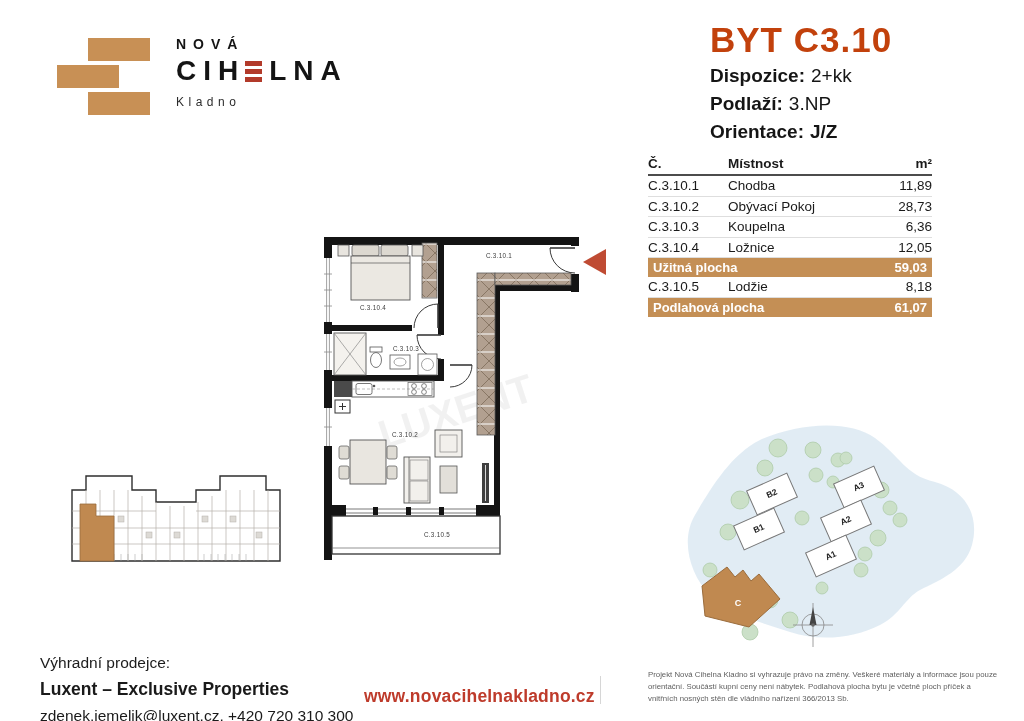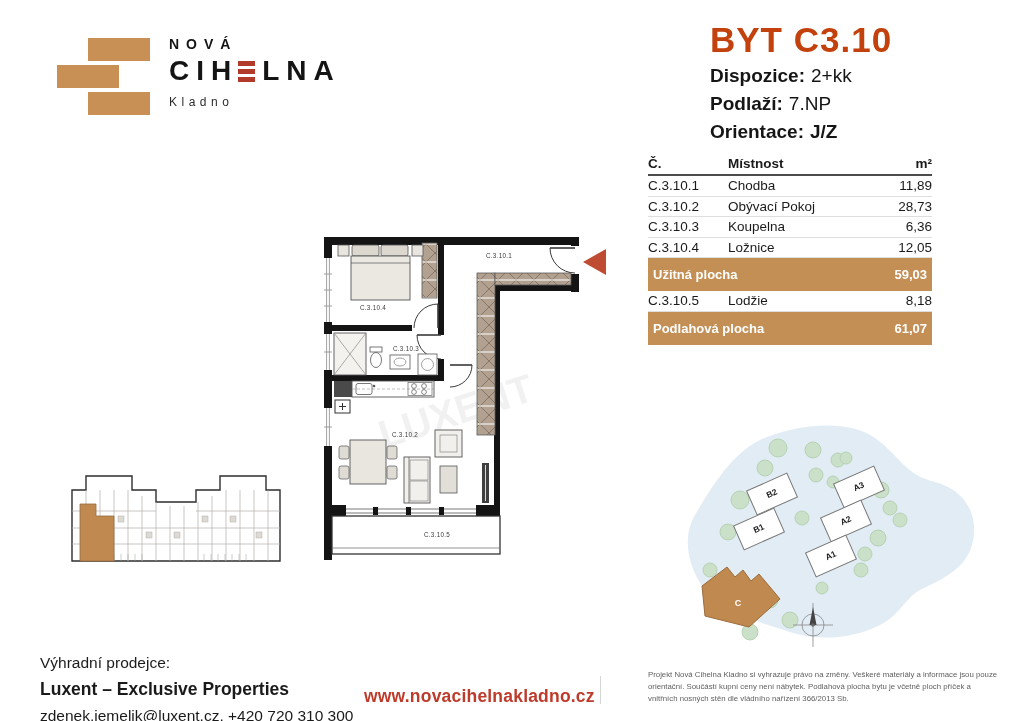--- a/index.html
+++ b/index.html
@@ -6,21 +6,21 @@
   body { font-family:"Liberation Sans", sans-serif; background:#e8e8e8; }
   .page { position:relative; width:1024px; height:721px; background:#fff; overflow:hidden; margin:0 auto; color:#1a1a1a; }
 
   
   .logo { position:absolute; left:57px; top:36px; }
   .bricks { position:absolute; left:0; top:2px; width:94px; height:78px; }
   .brick { position:absolute; width:62px; height:23px; background:#C89055; }
   .brick.b1 { left:31px; top:0; }
   .brick.b2 { left:0;  top:27px; }
   .brick.b3 { left:31px; top:54px; }
-  .logo-text { position:absolute; left:112px; top:0; width:230px; }
+  .logo-text { position:absolute; left:119px; top:0; width:230px; }
   .logo-top { font-size:14px; font-weight:bold; letter-spacing:7px; color:#141414; }
   .logo-main { margin-top:3px; font-size:28px; font-weight:bold; letter-spacing:7px; color:#141414; display:flex; align-items:center; }
   .bar-e { display:inline-flex; flex-direction:column; gap:3px; margin:0 7px 0 0; }
   .bar-e i { display:block; width:17px; height:5px; background:#B23A2A; }
   .logo-city { margin-top:8px; font-size:12px; letter-spacing:4.5px; color:#2c2c2c; }
 
   
   .unit-header { position:absolute; left:710px; top:20px; width:300px; }
   .unit-title { font-size:35px; font-weight:bold; letter-spacing:1px; color:#c2410c; }
   .spec { margin-top:4px; font-size:19px; line-height:24px; color:#151515; }
@@ -29,21 +29,21 @@
   .spec .val.bold { font-weight:bold; }
 
   
   .room-table { position:absolute; left:648px; top:153px; width:284px; font-size:13.5px; }
   .t-head { display:flex; font-weight:bold; height:23px; align-items:center; border-bottom:2px solid #4c4c4c; }
   .t-row { display:flex; height:20.5px; align-items:center; border-bottom:1px solid #dedede; }
   .t-row:last-of-type { border-bottom:none; }
   .c-num { width:80px; }
   .c-room { flex:1; }
   .c-area { margin-left:auto; text-align:left; }
-  .t-band { display:flex; height:33px; align-items:center; background:#C48F55; color:#fff; font-weight:bold; font-size:13px; padding:0 5px; }
+  .t-band { display:flex; height:19px; align-items:center; background:#C48F55; color:#fff; font-weight:bold; font-size:13px; padding:0 5px; }
   .t-band .c-area { color:#fff; }
 
   
   .floorplan { position:absolute; left:318px; top:226px; }
   .miniplan  { position:absolute; left:70px;  top:466px; }
   .siteplan  { position:absolute; left:650px; top:420px; }
   svg text { font-family:"Liberation Sans", sans-serif; }
   .plan-label { fill:#3c3c3c; font-size:6.3px; letter-spacing:0.3px; }
 
   
@@ -81,21 +81,21 @@
       <div class="logo-city">Kladno</div>
     </div>
   </div>
 
   <div class="unit-header">
     <div class="unit-title">BYT C3.10</div>
     <div class="spec">
       <span class="lab">Dispozice:</span><span class="val">2+kk</span>
     </div>
     <div class="spec">
-      <span class="lab">Podlaží:</span><span class="val">7.NP</span>
+      <span class="lab">Podlaží:</span><span class="val">3.NP</span>
     </div>
     <div class="spec">
       <span class="lab">Orientace:</span><span class="val bold">J/Z</span>
     </div>
   </div>
 
   <div class="room-table">
     <div class="t-head">
       <span class="c-num">Č.</span>
       <span class="c-room">Místnost</span>

